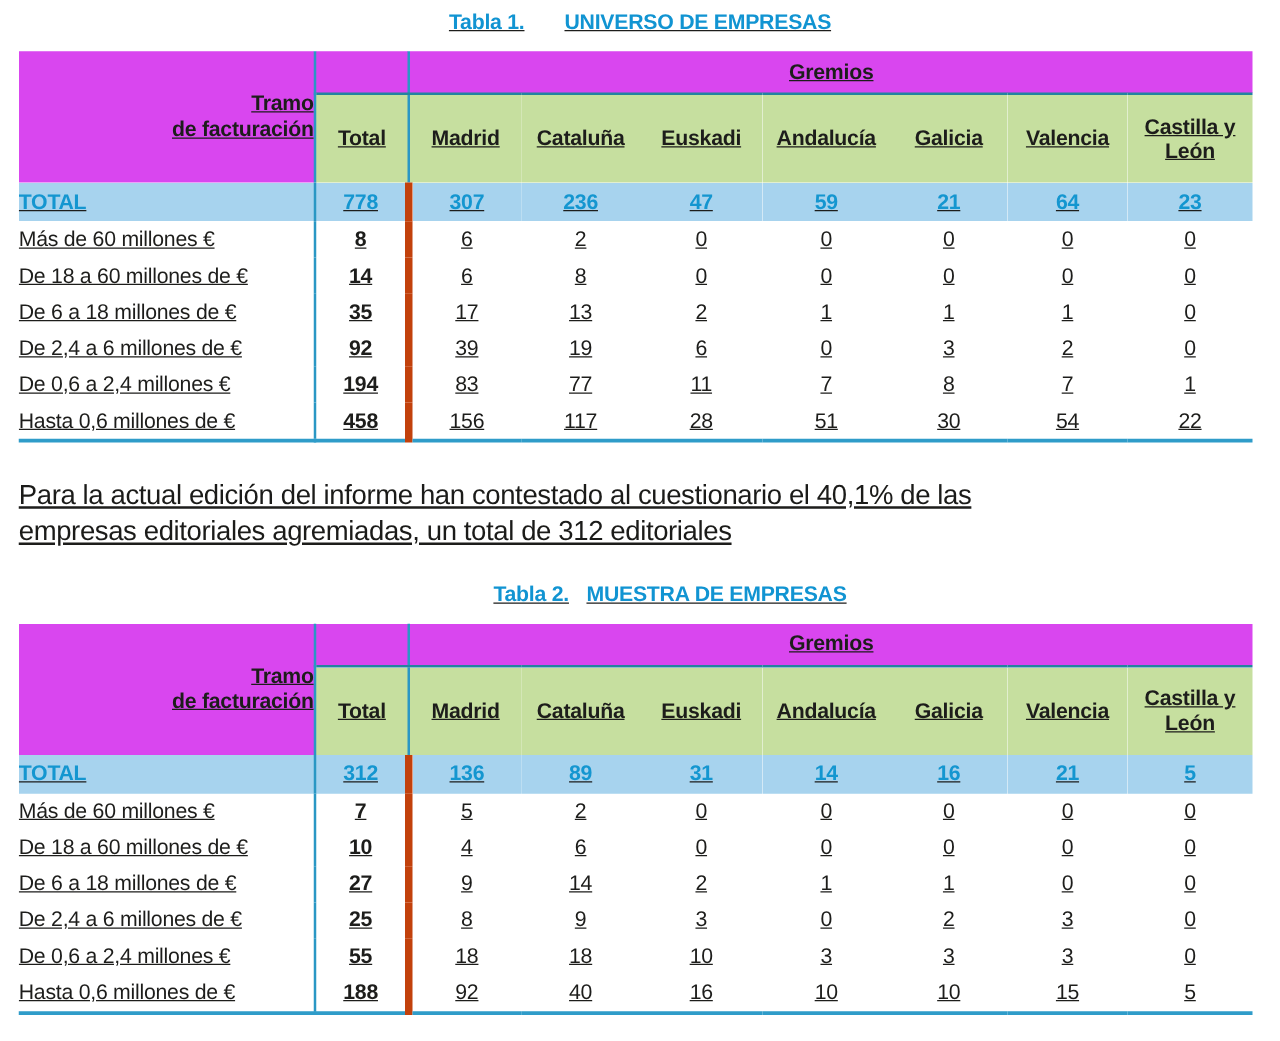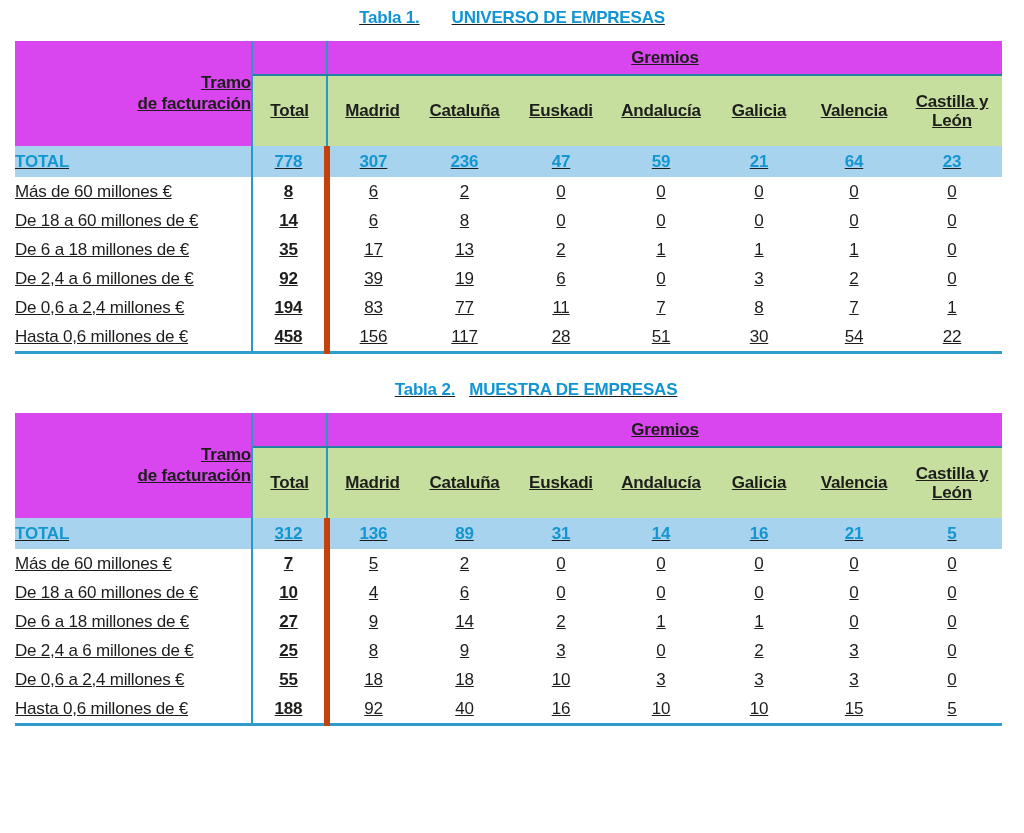--- a/index.html
+++ b/index.html
@@ -217,20 +217,24 @@
           <td class="val">117</td>
           <td class="val">28</td>
           <td class="val">51</td>
           <td class="val">30</td>
           <td class="val">54</td>
           <td class="val">22</td>
         </tr>
       </tbody>
   </table>
 
+  <div class="paragraph">
+    <div>Para la actual edición del informe han contestado al cuestionario el 40,1% de las</div>
+    <div>empresas editoriales agremiadas, un total de 312 editoriales</div>
+  </div>
 
   <div class="table-title title2">
     <span>Tabla 2.</span><span class="gap-narrow">MUESTRA DE EMPRESAS</span>
   </div>
 
   <table class="data-table">
     <colgroup>
       <col style="width:237px">
         <col style="width:75px">
         <col style="width:90px">

